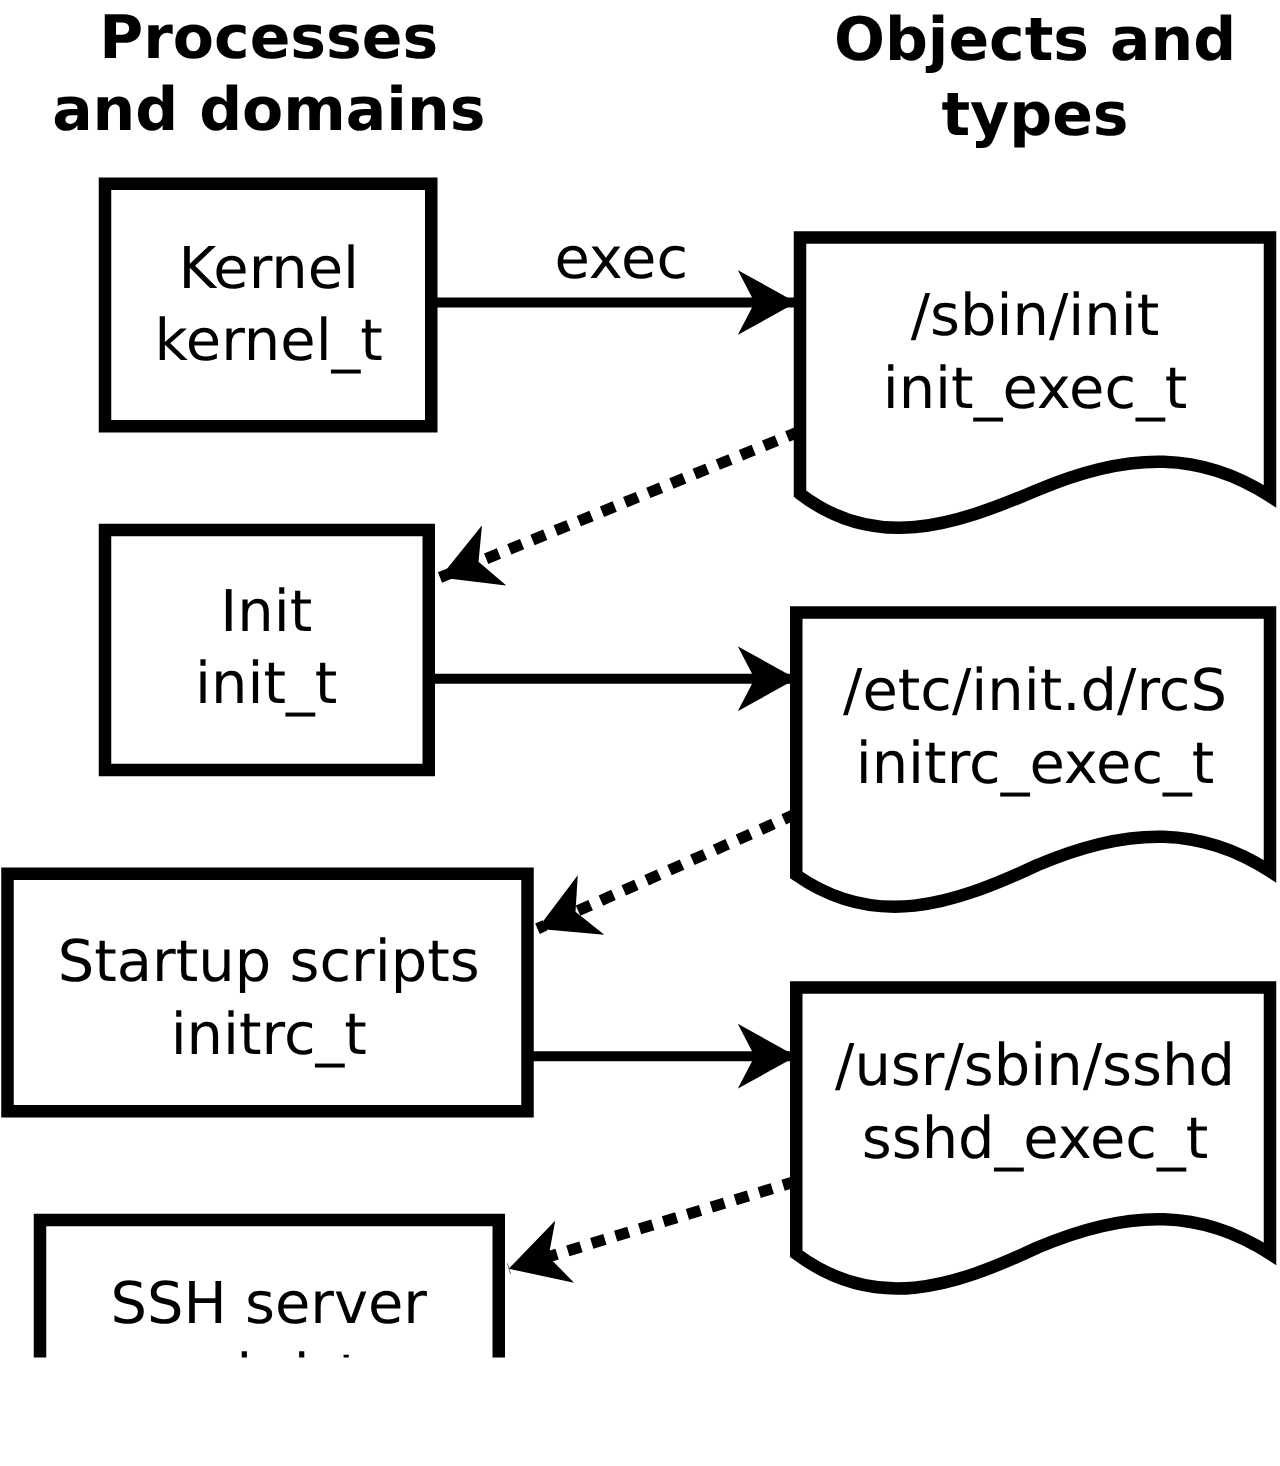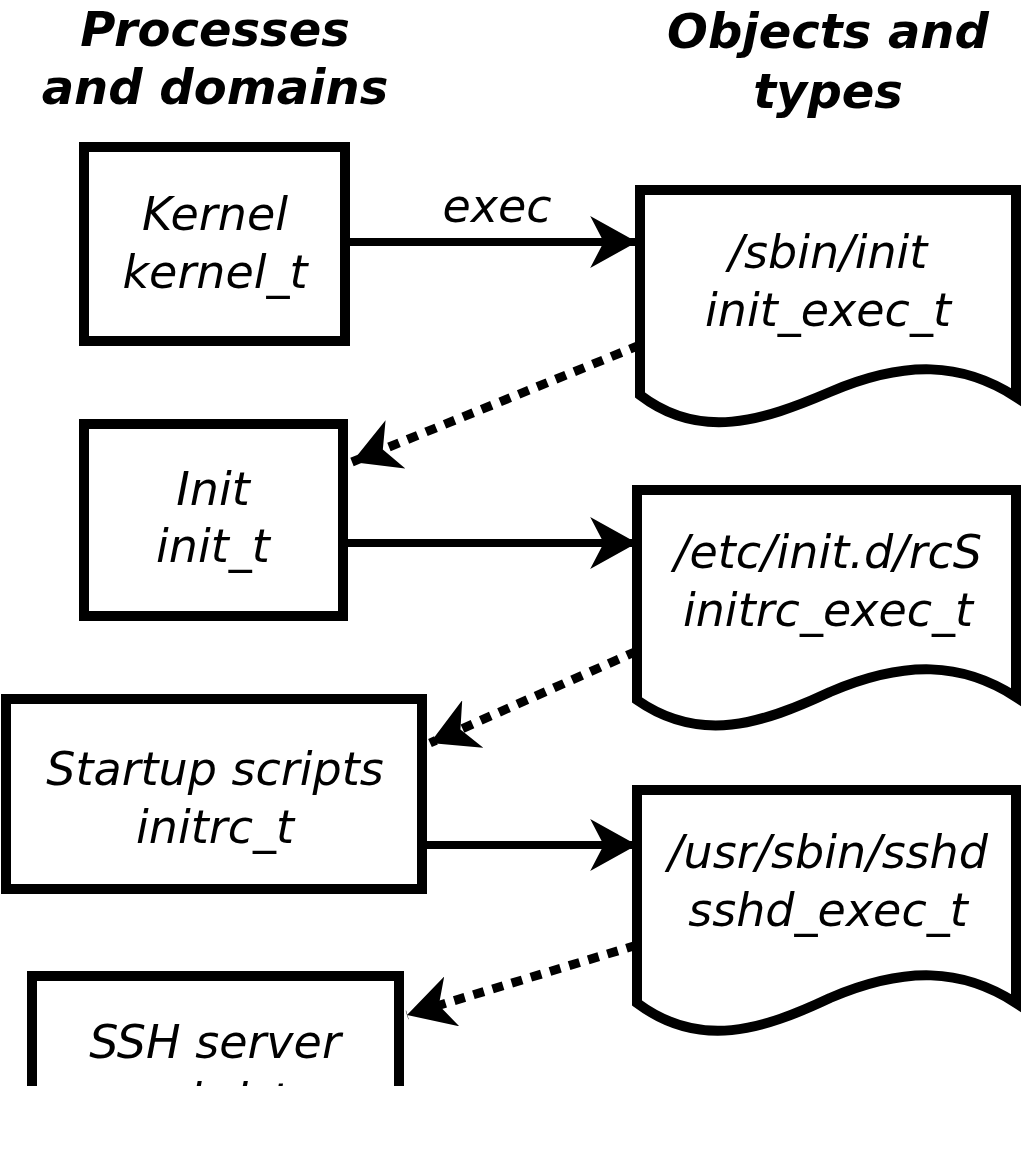--- a/index.html
+++ b/index.html
@@ -10,21 +10,20 @@
   html, body {
     margin: 0;
     padding: 0;
     background: var(--background);
   }
   .stage {
     width: 1024px;
     height: 1086px;
     position: relative;
     background: var(--background);
-    font-style: italic;
   }
   svg { display: block; }
   .node-shape {
     fill: var(--fill);
     stroke: var(--stroke);
     stroke-width: 10;
   }
   .solid-arrow {
     stroke: var(--stroke);
     stroke-width: 8;

